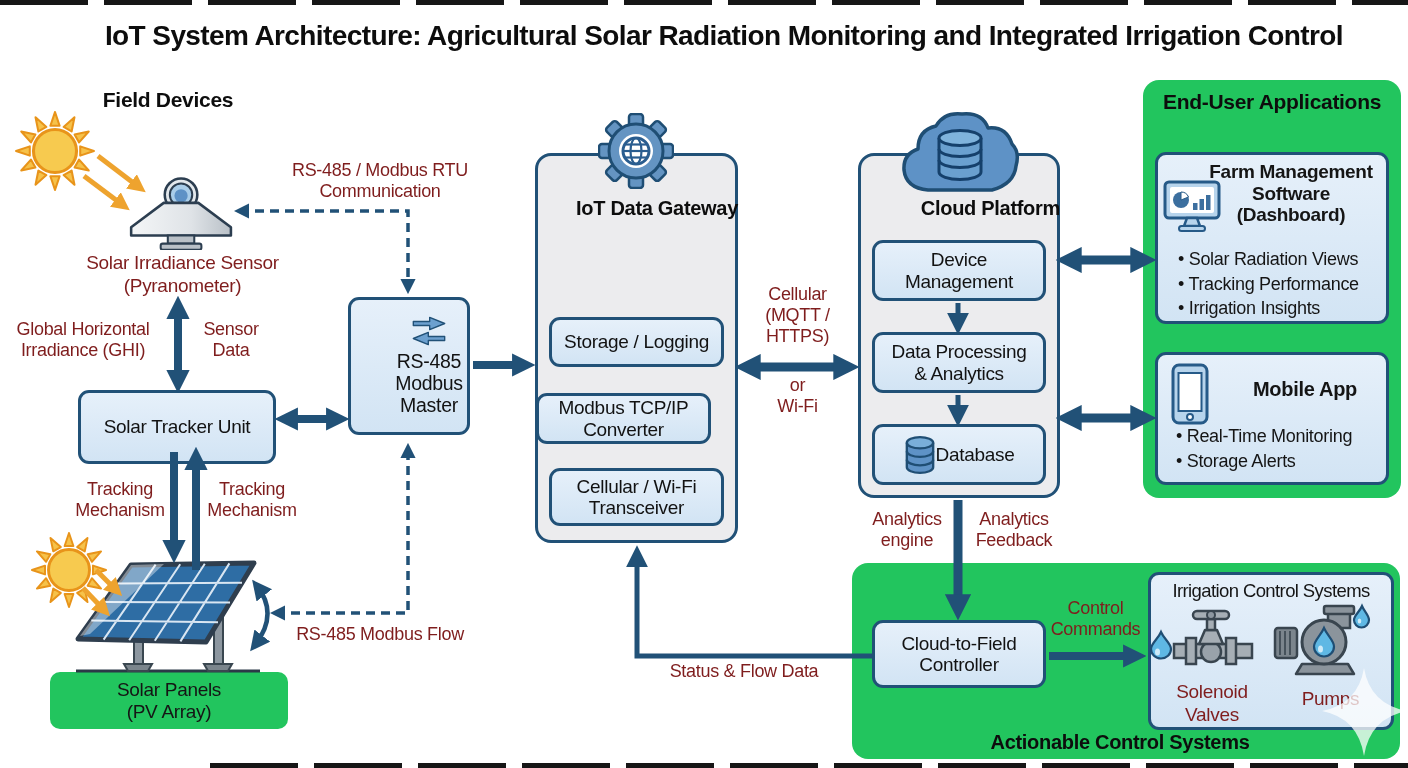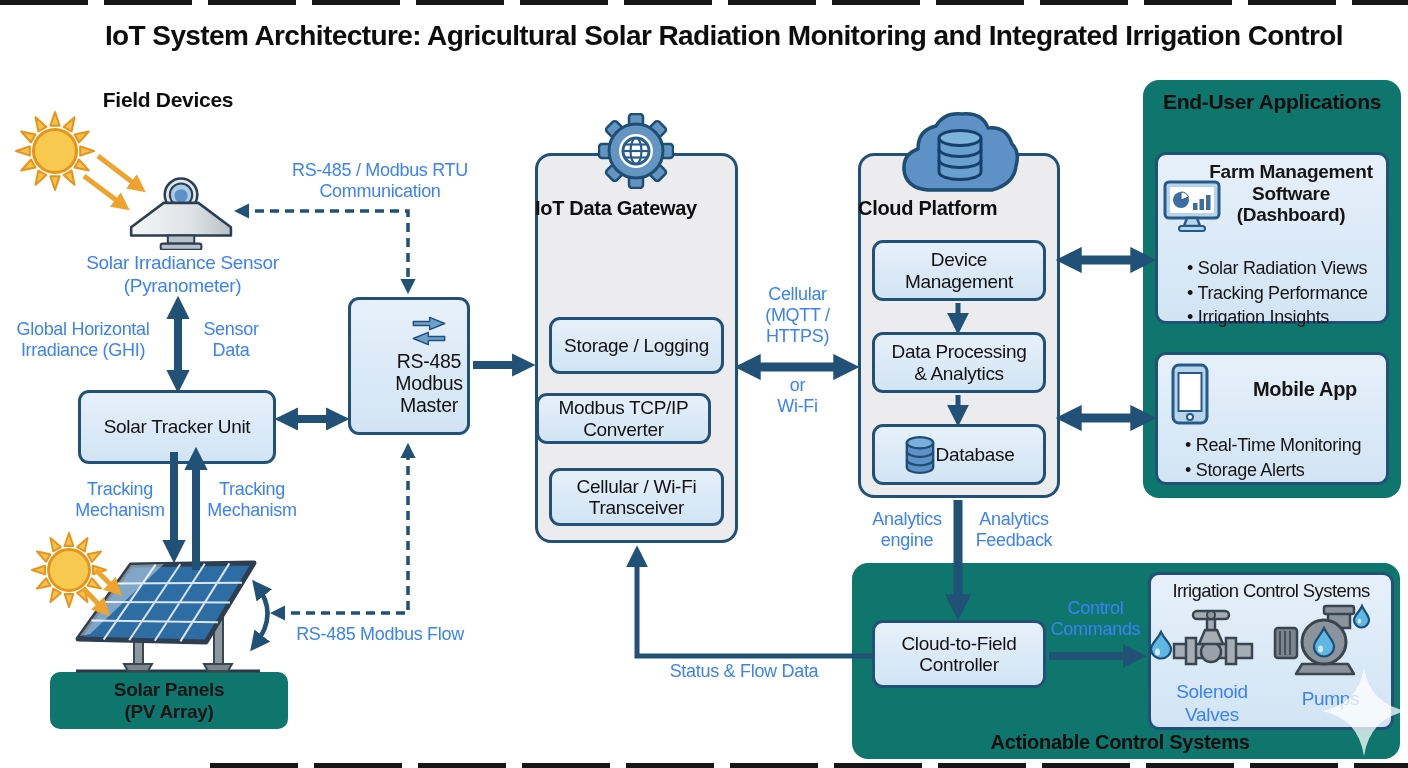--- a/index.html
+++ b/index.html
@@ -4,29 +4,29 @@
 <style>
   html,body{margin:0;padding:0;background:#fff;}
   #canvas{position:relative;width:1408px;height:768px;background:#ffffff;overflow:hidden;
           font-family:"Liberation Sans",sans-serif;color:#151515;letter-spacing:-0.3px;}
   .abs{position:absolute;}
   .ctr{text-align:center;}
   .pre{white-space:pre-line;}
   .bold{font-weight:bold;}
   .title{font-size:28px;font-weight:bold;letter-spacing:-0.6px;color:#0d0d0d;padding-left:20px;}
   .sechdr{font-size:21px;font-weight:bold;color:#0d0d0d;}
-  .grayc{background:#0f766e;border-radius:16px;font-weight:bold;}
+  .grayc{background:#22c55e;border-radius:16px;}
   .graycb{background:#ececee;border-radius:16px;border:3px solid #215177;box-sizing:border-box;}
   .bluebox{background:linear-gradient(180deg,#e6f0fa 0%,#d2e4f4 100%);
            border:3px solid #215177;border-radius:11px;box-sizing:border-box;
            display:flex;align-items:center;justify-content:center;flex-direction:column;
            font-size:19px;line-height:21.5px;text-align:center;white-space:pre-line;color:#121212;}
-  .lbl{font-size:18px;line-height:21px;text-align:center;white-space:pre-line;color:#3b82f6;z-index:5;}
-  .boxtitle{font-size:20px;font-weight:bold;text-align:left;color:#0d0d0d;z-index:2;}
-  ul.blist{list-style:none;margin:13px;padding:0;font-size:18px;}
+  .lbl{font-size:18px;line-height:21px;text-align:center;white-space:pre-line;color:#7f1d1d;z-index:5;}
+  .boxtitle{font-size:20px;font-weight:bold;text-align:right;color:#0d0d0d;z-index:2;}
+  ul.blist{list-style:none;margin:4px;padding:0;font-size:18px;}
   ul.blist li{line-height:24.5px;}
   ul.blist li::before{content:"•  ";}
   svg{display:block;}
   #overlay{position:absolute;left:0;top:0;z-index:4;pointer-events:none;}
   .icon{z-index:2;}
 </style>
 </head>
 <body>
 
 <div id="canvas">
@@ -122,21 +122,21 @@
     </g>
     <circle cx="38" cy="38" r="27" fill="#6494c2" stroke="#1f4e74" stroke-width="3"></circle>
     <circle cx="38" cy="38" r="17" fill="#ffffff"></circle>
     <circle cx="38" cy="38" r="13" fill="#fff" stroke="#2a5d8f" stroke-width="3"></circle>
     <ellipse cx="38" cy="38" rx="5.5" ry="13" fill="none" stroke="#2a5d8f" stroke-width="2.2"></ellipse>
     <line x1="25" y1="38" x2="51" y2="38" stroke="#2a5d8f" stroke-width="2.2"></line>
     <line x1="27.5" y1="31.5" x2="48.5" y2="31.5" stroke="#2a5d8f" stroke-width="2.2"></line>
     <line x1="27.5" y1="44.5" x2="48.5" y2="44.5" stroke="#2a5d8f" stroke-width="2.2"></line>
   </svg>
   <div class="abs boxtitle" style="left:535px;top:197px;width:203px;">IoT Data Gateway</div>
-  <div class="abs bluebox" style="left:549px;top:317px;width:175px;height:57px;">Storage / Logging</div>
+  <div class="abs bluebox" style="left:549px;top:317px;width:175px;height:50px;">Storage / Logging</div>
   <div class="abs bluebox" style="left:536px;top:393px;width:175px;height:51px;">Modbus TCP/IP
 Converter</div>
   <div class="abs bluebox" style="left:549px;top:468px;width:175px;height:58px;">Cellular / Wi-Fi
 Transceiver</div>
 
   <div class="abs lbl" style="left:745px;top:284px;width:105px;">Cellular
 (MQTT /
 HTTPS)</div>
   <div class="abs lbl" style="left:760px;top:375px;width:75px;">or
 Wi-Fi</div>

